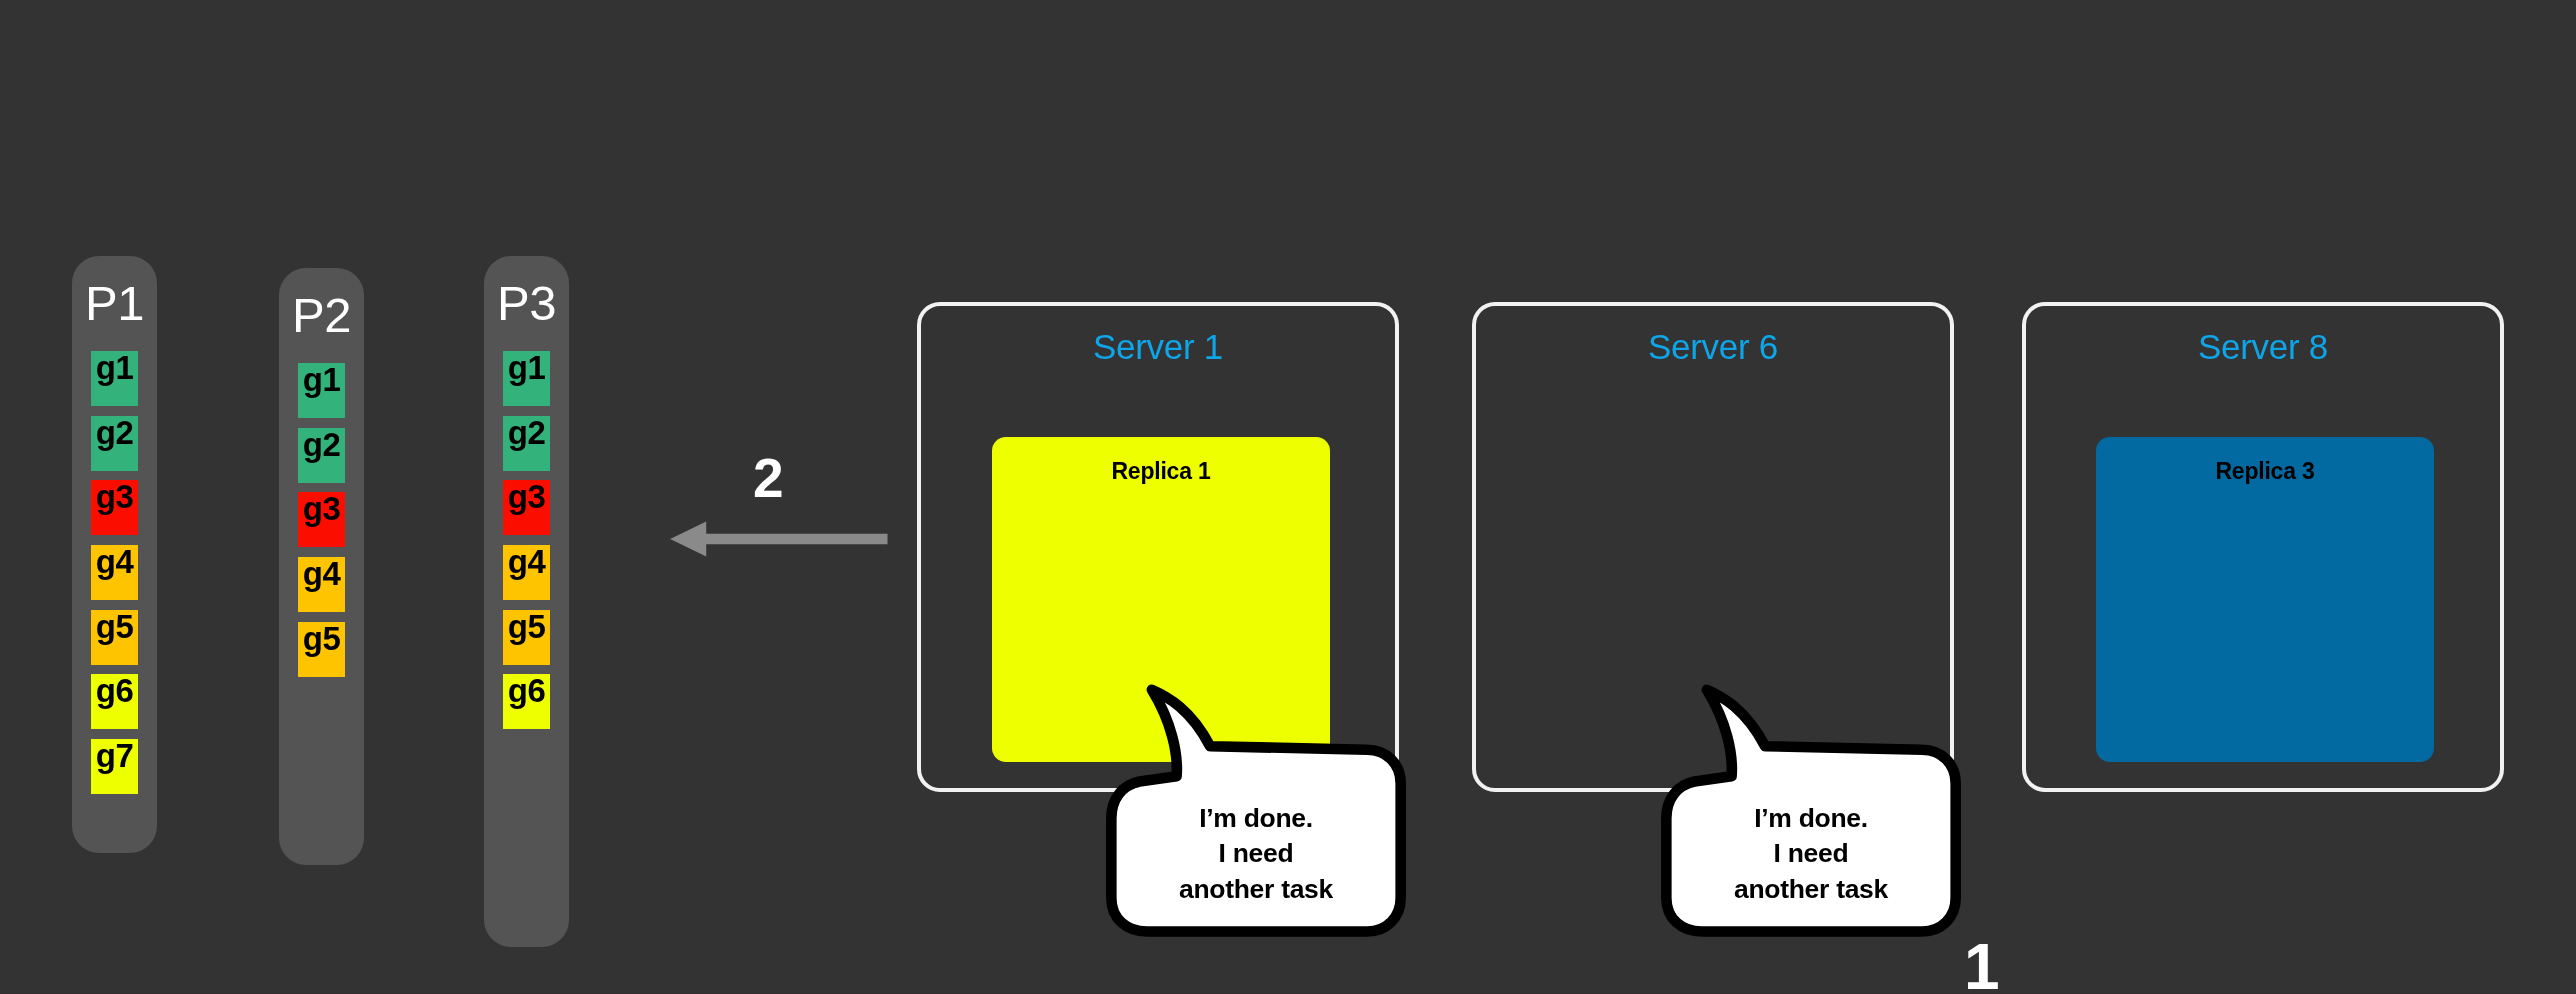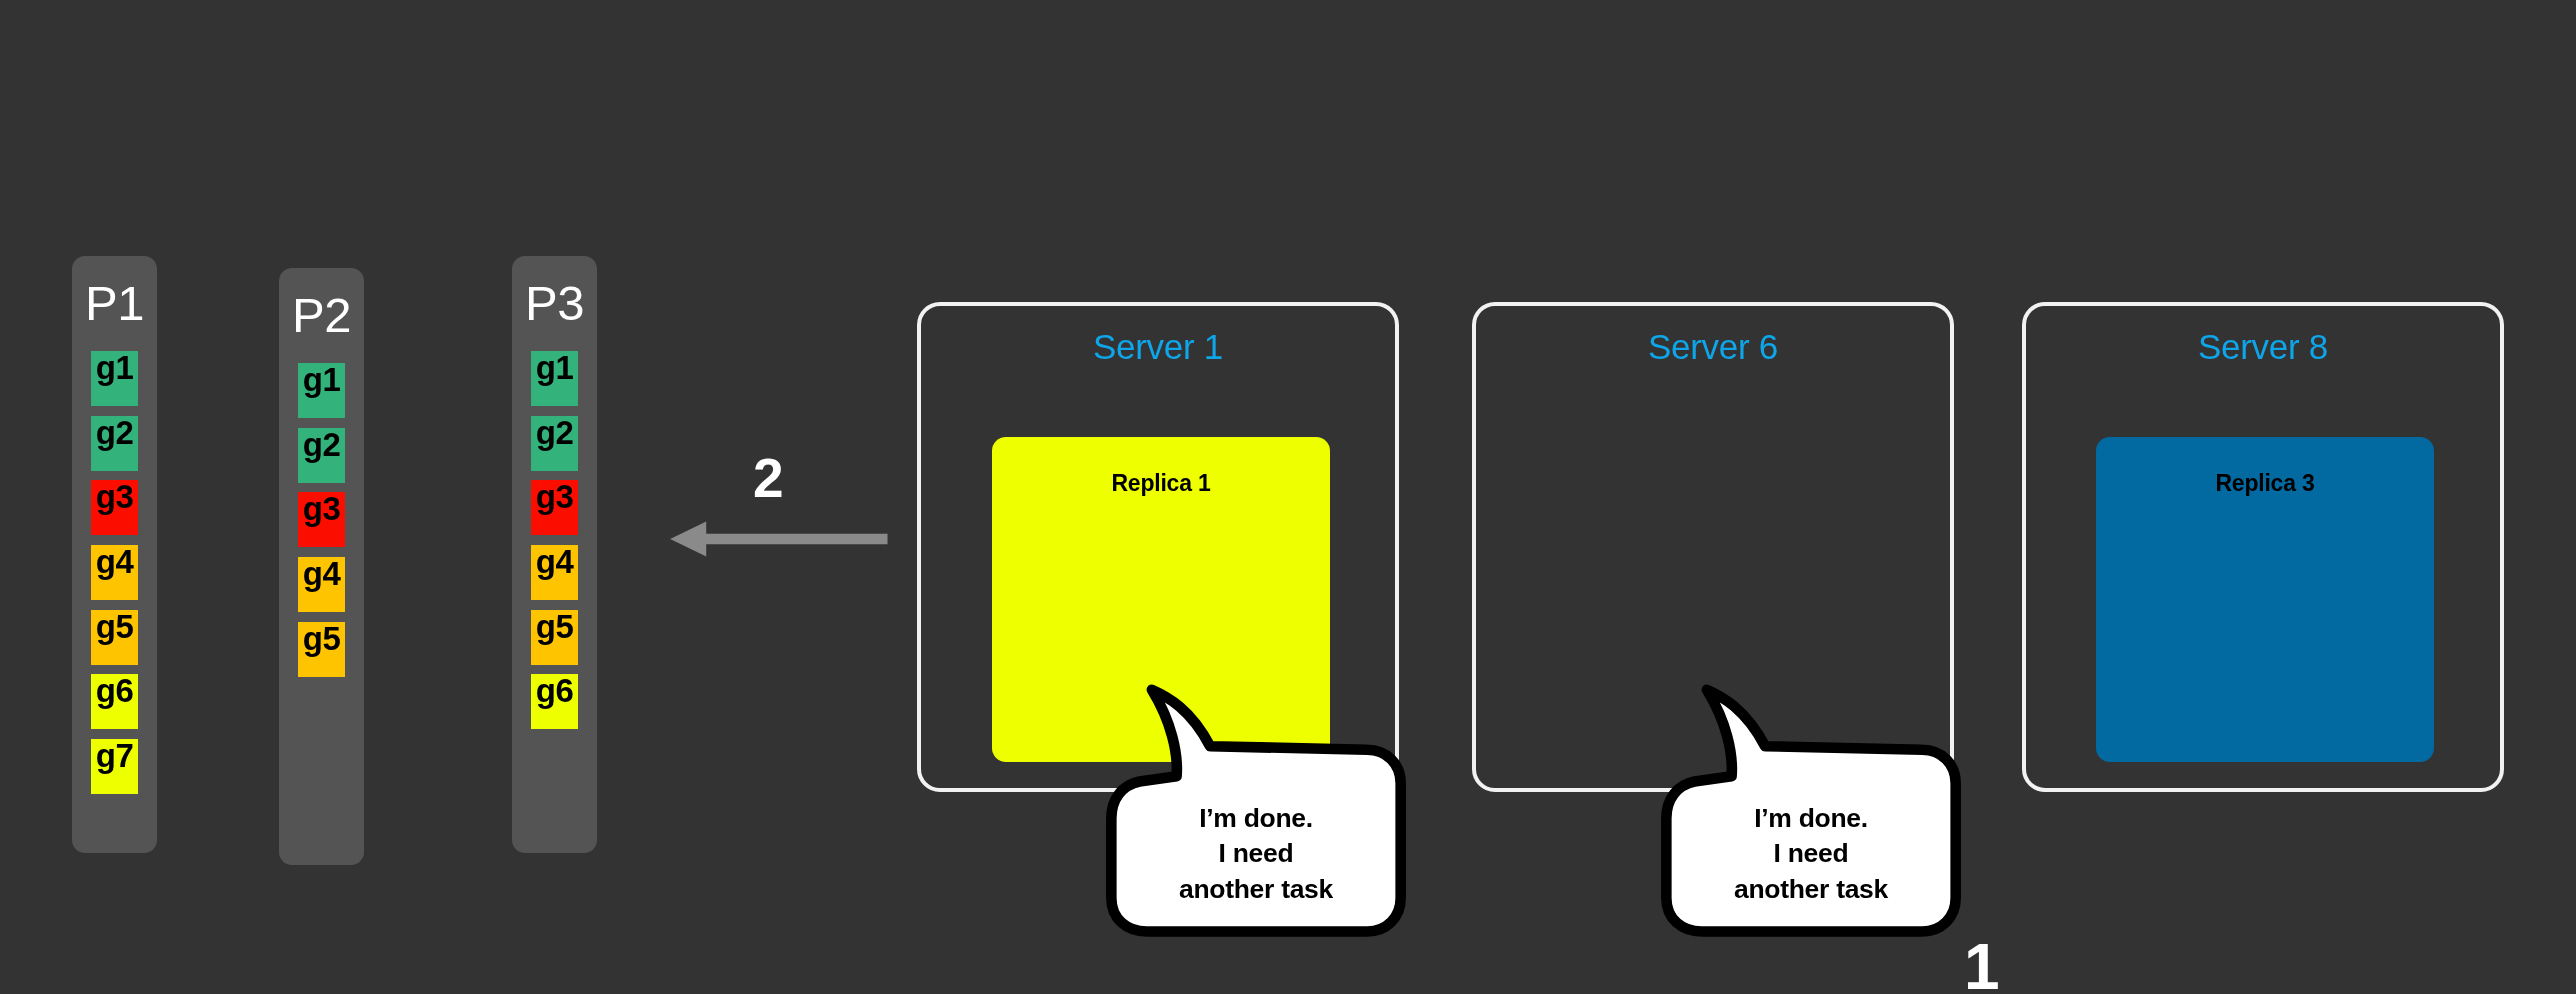--- a/index.html
+++ b/index.html
@@ -15,21 +15,21 @@
     background: #333333;
     overflow: hidden;
     font-family: "Liberation Sans", sans-serif;
     -webkit-font-smoothing: antialiased;
   }
 
   
   .partition {
     position: absolute;
     background: #545454;
-    border-radius: 13px;
+    border-radius: 27px;
     box-sizing: border-box;
   }
   .partition-title {
     position: absolute;
     top: 23px;
     left: 0;
     width: 100%;
     text-align: center;
     color: #ffffff;
     font-size: 49px;
@@ -95,21 +95,20 @@
     position: absolute;
     top: 23px;
     left: 0;
     width: 100%;
     text-align: center;
     color: #000000;
     font-size: 23px;
     font-weight: bold;
     letter-spacing: -0.2px;
     line-height: 1;
-    margin-top: 12px;
   }
 
   
   .bubble-wrap {
     position: absolute;
   }
   .bubble-wrap svg {
     display: block;
     overflow: visible;
   }
@@ -171,21 +170,21 @@
         </div>
       <div class="tile" style="background:#ffc400;">
           <span>g4</span>
         </div>
       <div class="tile" style="background:#ffc400;">
           <span>g5</span>
         </div>
     </div>
   </div>
 
-  <div class="partition" style="left:512px; top:256px; width:85px; height:597px;">
+  <div class="partition" style="left:484px; top:256px; width:85px; height:691px;">
     <div class="partition-title">P3</div>
     <div class="tile-stack">
       <div class="tile" style="background:#34b27b;">
           <span>g1</span>
         </div>
       <div class="tile" style="background:#34b27b;">
           <span>g2</span>
         </div>
       <div class="tile" style="background:#fb0d00;">
           <span>g3</span>

